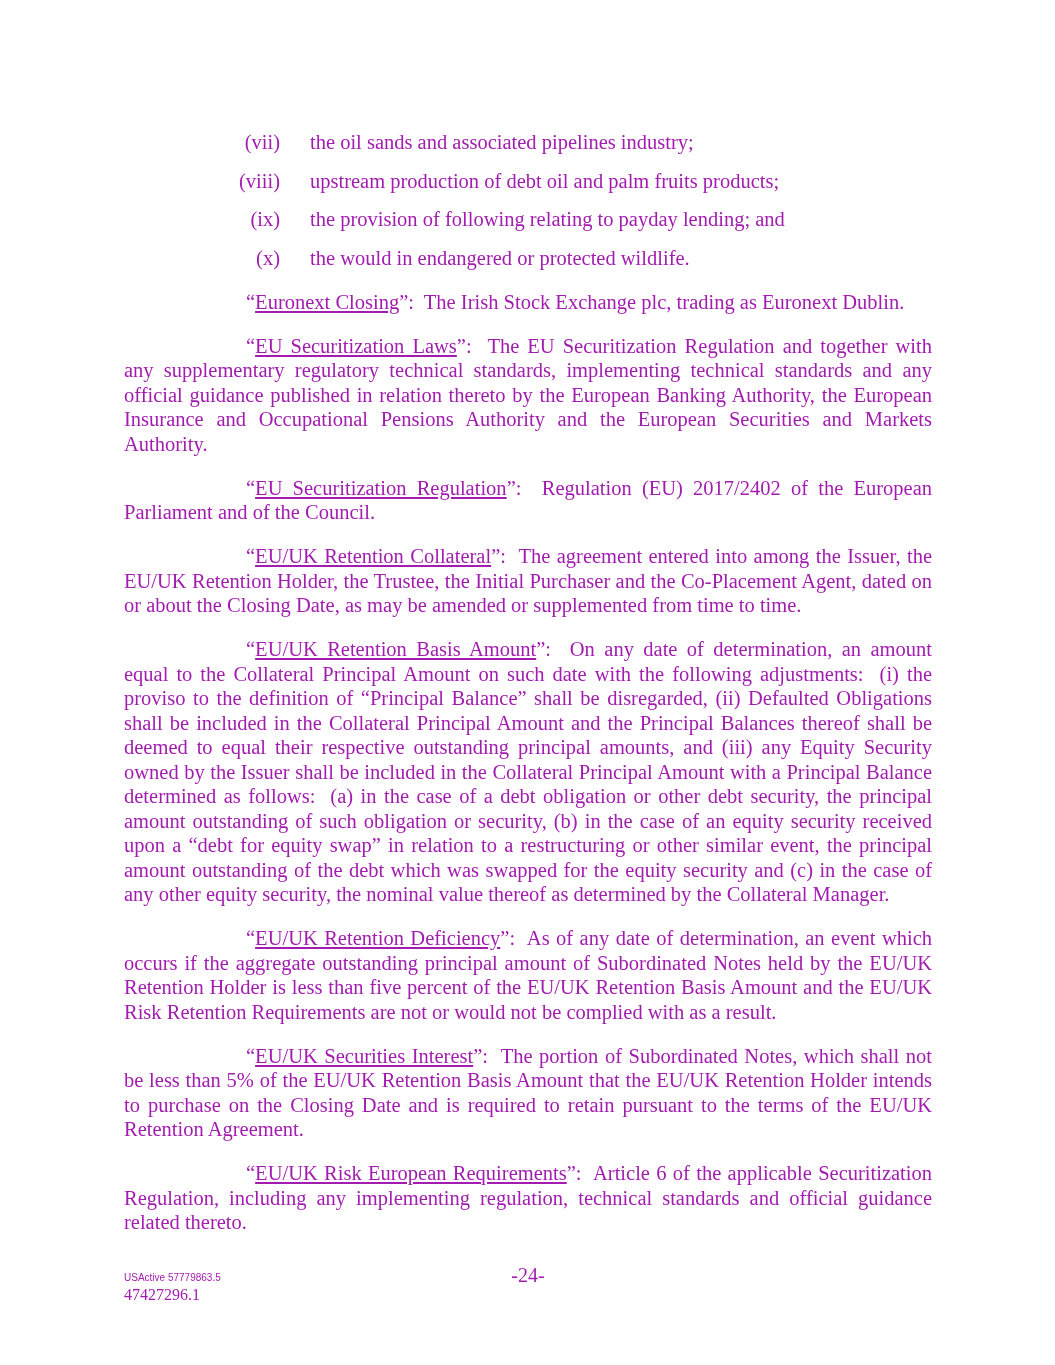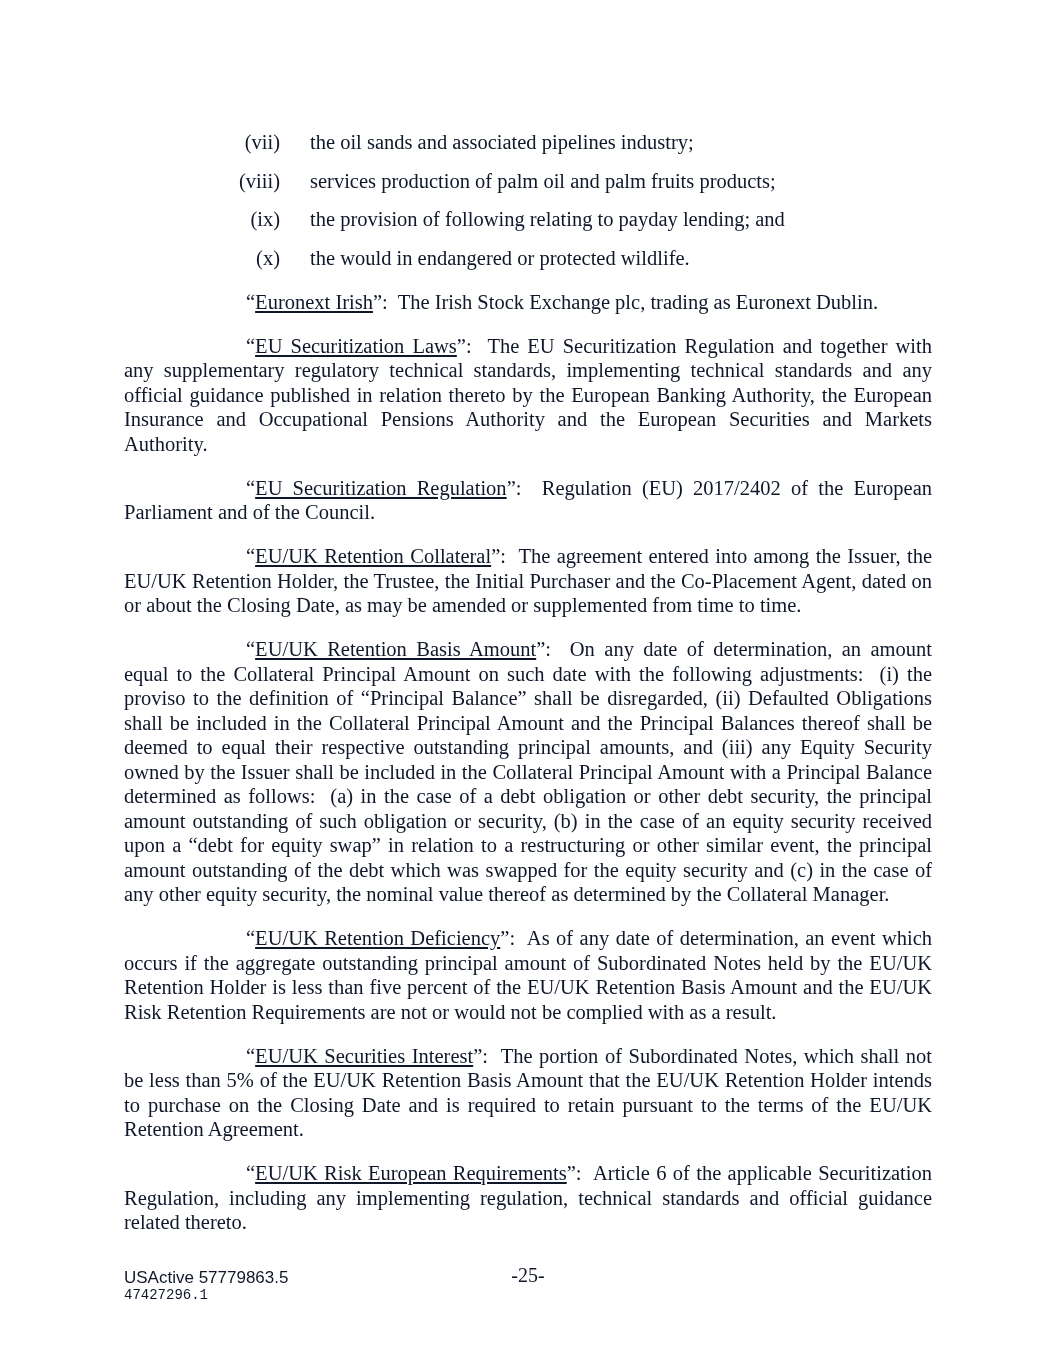--- a/index.html
+++ b/index.html
@@ -1,21 +1,21 @@
 <!DOCTYPE html>
 <html><head>
 <meta charset="utf-8">
 <style>
   html, body { margin: 0; padding: 0; background: #888; }
   .page {
     position: relative;
     width: 1055px;
     height: 1365px;
     background: #ffffff;
-    color: #0f172a;
+    color: #a21caf;
     font-family: "Liberation Serif", "DejaVu Serif", serif;
     font-size: 20.5px;
     line-height: 24.5px;
     overflow: hidden;
   }
   .content {
     position: absolute;
     left: 124px;
     top: 126px;
     width: 808px;
@@ -46,69 +46,69 @@
   }
   .pagenum {
     position: absolute;
     left: 0; right: 0;
     top: 0;
     text-align: center;
     font-size: 20px;
   }
   .docid1 {
     font-family: "Liberation Sans", "DejaVu Sans", sans-serif;
-    font-size: 17px;
+    font-size: 10px;
     line-height: 17px;
     padding-top: 6px;
   }
   .docid2 {
-    font-family: Liberation Mono, monospace;
-    font-size: 14px;
+    font-family: Liberation Serif, serif;
+    font-size: 16px;
     line-height: 18px;
   }
 </style>
 </head>
 <body>
 
 <div class="page">
   <div class="content">
 
     <div class="list-item">
       <span class="list-num">(vii)</span>
       <span class="list-text">the oil sands and associated pipelines industry;</span>
     </div>
     <div class="list-item">
       <span class="list-num">(viii)</span>
-      <span class="list-text">services production of palm oil and palm fruits products;</span>
+      <span class="list-text">upstream production of debt oil and palm fruits products;</span>
     </div>
     <div class="list-item">
       <span class="list-num">(ix)</span>
       <span class="list-text">the provision of following relating to payday lending; and</span>
     </div>
     <div class="list-item">
       <span class="list-num">(x)</span>
       <span class="list-text">the would in endangered or protected wildlife.</span>
     </div>
 
-    <p class="def"><span>“</span><span class="term">Euronext Irish</span><span>”:</span><span>&nbsp; The Irish Stock Exchange plc, trading as Euronext Dublin.</span></p>
+    <p class="def"><span>“</span><span class="term">Euronext Closing</span><span>”:</span><span>&nbsp; The Irish Stock Exchange plc, trading as Euronext Dublin.</span></p>
 
     <p class="def"><span>“</span><span class="term">EU Securitization Laws</span><span>”:</span><span>&nbsp; The EU Securitization Regulation and together with any supplementary regulatory technical standards, implementing technical standards and any official guidance published in relation thereto by the European Banking Authority, the European Insurance and Occupational Pensions Authority and the European Securities and Markets Authority.</span></p>
 
     <p class="def"><span>“</span><span class="term">EU Securitization Regulation</span><span>”:</span><span>&nbsp; Regulation (EU) 2017/2402 of the European Parliament and of the Council.</span></p>
 
     <p class="def"><span>“</span><span class="term">EU/UK Retention Collateral</span><span>”:</span><span>&nbsp; The agreement entered into among the Issuer, the EU/UK Retention Holder, the Trustee, the Initial Purchaser and the Co-Placement Agent, dated on or about the Closing Date, as may be amended or supplemented from time to time.</span></p>
 
     <p class="def"><span>“</span><span class="term">EU/UK Retention Basis Amount</span><span>”:</span><span>&nbsp; On any date of determination, an amount equal to the Collateral Principal Amount on such date with the following adjustments:&nbsp; (i) the proviso to the definition of “Principal Balance” shall be disregarded, (ii) Defaulted Obligations shall be included in the Collateral Principal Amount and the Principal Balances thereof shall be deemed to equal their respective outstanding principal amounts, and (iii) any Equity Security owned by the Issuer shall be included in the Collateral Principal Amount with a Principal Balance determined as follows:&nbsp; (a) in the case of a debt obligation or other debt security, the principal amount outstanding of such obligation or security, (b) in the case of an equity security received upon a “debt for equity swap” in relation to a restructuring or other similar event, the principal amount outstanding of the debt which was swapped for the equity security and (c) in the case of any other equity security, the nominal value thereof as determined by the Collateral Manager.</span></p>
 
     <p class="def"><span>“</span><span class="term">EU/UK Retention Deficiency</span><span>”:</span><span>&nbsp; As of any date of determination, an event which occurs if the aggregate outstanding principal amount of Subordinated Notes held by the EU/UK Retention Holder is less than five percent of the EU/UK Retention Basis Amount and the EU/UK Risk Retention Requirements are not or would not be complied with as a result.</span></p>
 
     <p class="def"><span>“</span><span class="term">EU/UK Securities Interest</span><span>”:</span><span>&nbsp; The portion of Subordinated Notes, which shall not be less than 5% of the EU/UK Retention Basis Amount that the EU/UK Retention Holder intends to purchase on the Closing Date and is required to retain pursuant to the terms of the EU/UK Retention Agreement.</span></p>
 
     <p class="def"><span>“</span><span class="term">EU/UK Risk European Requirements</span><span>”:</span><span>&nbsp; Article 6 of the applicable Securitization Regulation, including any implementing regulation, technical standards and official guidance related thereto.</span></p>
 
   </div>
 
   <div class="footer">
-    <div class="pagenum">-25-</div>
+    <div class="pagenum">-24-</div>
     <div class="docid1">USActive 57779863.5</div>
     <div class="docid2">47427296.1</div>
   </div>
 </div>
 
 </body></html>

